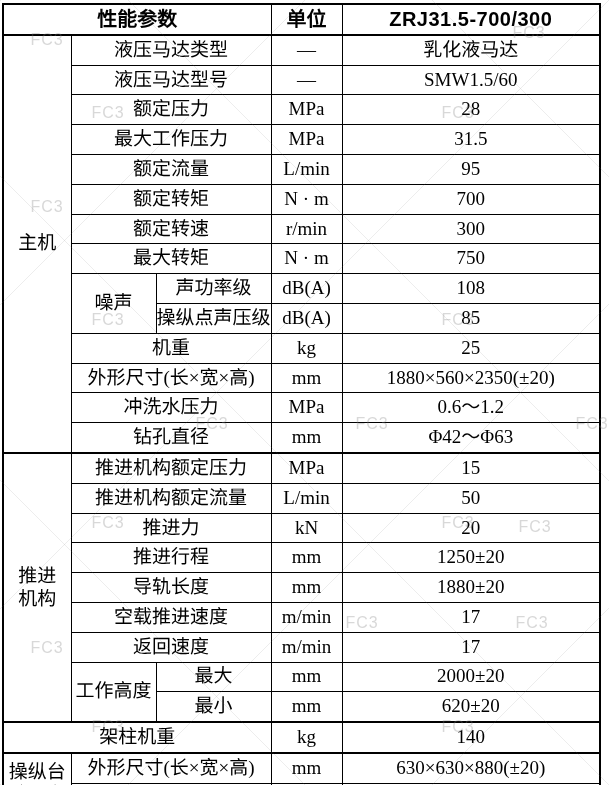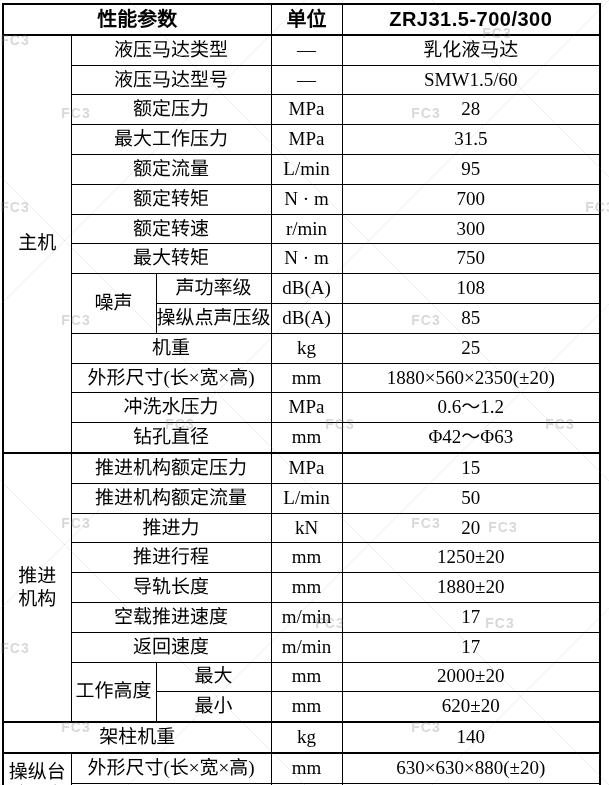--- a/index.html
+++ b/index.html
@@ -28,23 +28,24 @@
   td.cat div.tight{letter-spacing:-2px;font-size:18px;}
   
   #wm{
     position:absolute;inset:0;z-index:3;pointer-events:none;
     background-image:
       repeating-linear-gradient(45deg, rgba(110,110,110,0.12) 0 1px, transparent 1px 215px),
       repeating-linear-gradient(135deg, rgba(110,110,110,0.12) 0 1px, transparent 1px 215px);
   }
   .wm-mark{
     position:absolute;transform:translate(-50%,-50%);
-    font-family:"Liberation Sans", sans-serif;font-weight:bold;
-    font-size:14px;letter-spacing:1px;color:rgba(125,125,125,0.30);
+    font-family:"Liberation Sans", sans-serif;font-weight:normal;
+    font-size:16px;letter-spacing:1px;color:rgba(125,125,125,0.30);
     white-space:nowrap;
+    margin-left:32px;
   }
 </style>
 </head>
 <body>
 
 <table>
   <colgroup>
     <col style="width:68px">
       <col style="width:85px">
       <col style="width:115px">

